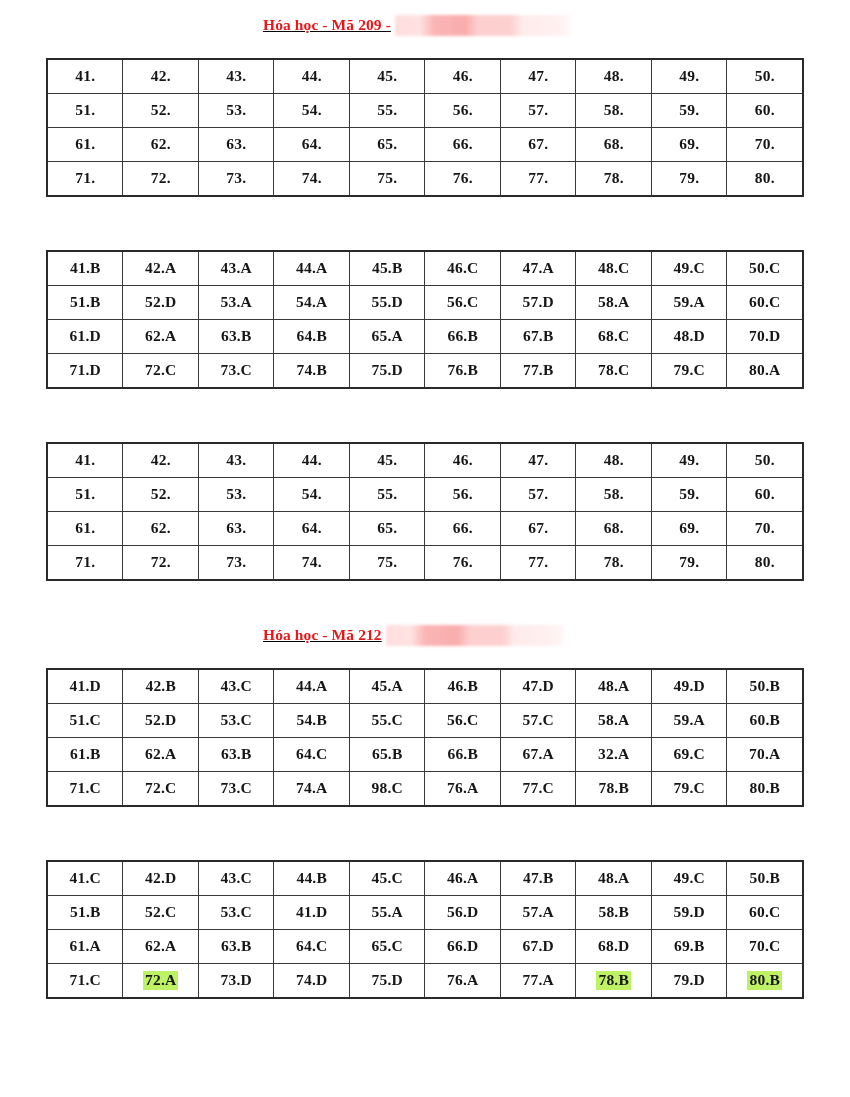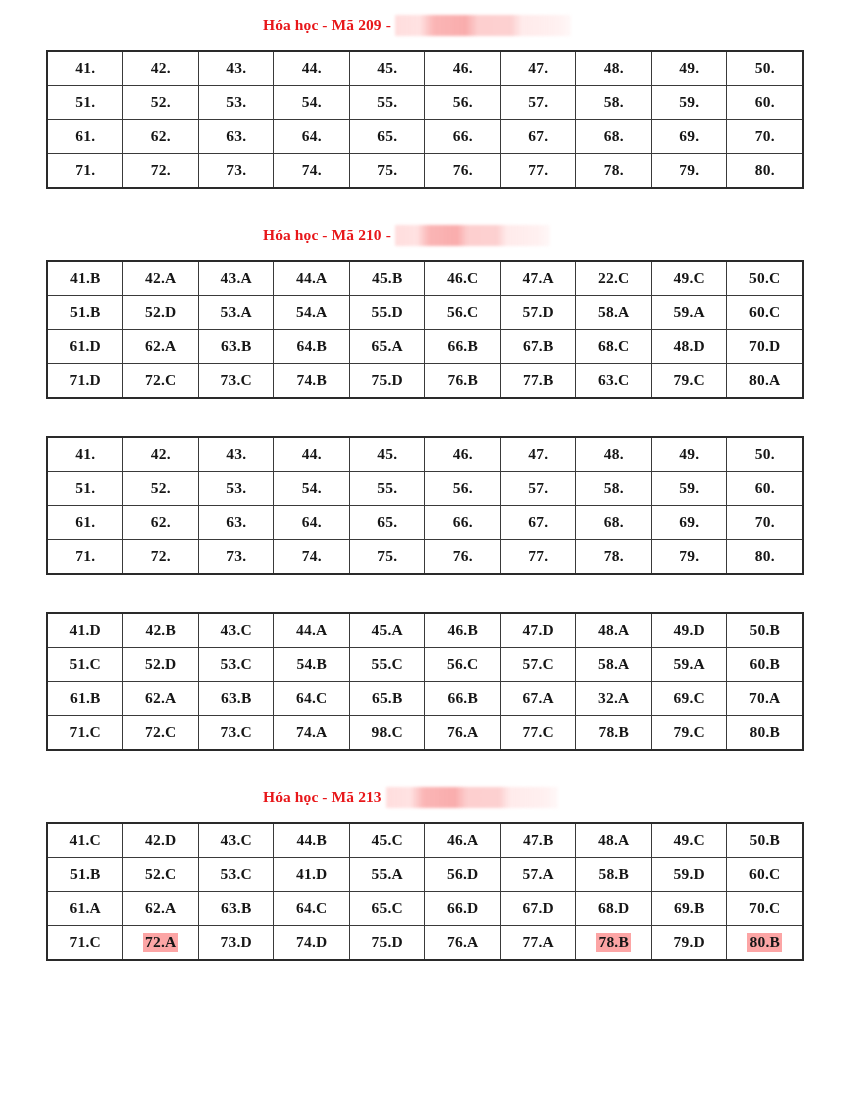--- a/index.html
+++ b/index.html
@@ -12,20 +12,21 @@
     height: 1097px;
     font-family: "Liberation Serif", "DejaVu Serif", serif;
     position: relative;
     overflow: hidden;
   }
 
   .page {
     width: 850px;
     height: 1097px;
     position: relative;
+    text-decoration: underline;
   }
 
   .section {
     width: 850px;
   }
 
   .section-header {
     display: flex;
     align-items: center;
     justify-content: flex-start;
@@ -62,21 +63,21 @@
   }
   .redaction.w1 { width: 176px; }
   .redaction.w2 { width: 155px; }
   .redaction.w3 { width: 163px; }
   .redaction.w4 { width: 178px; }
   .redaction.w5 { width: 172px; }
 
   .ans-table {
     border-collapse: collapse;
     table-layout: fixed;
-    margin: 8px auto;
+    margin: 16px auto;
     width: 758px;
     border: 2.2px solid #2a2a2a;
   }
   .ans-table td {
     border: 1.4px solid #3a3a3a;
     height: 33px;
     text-align: center;
     vertical-align: middle;
     font-size: 15.5px;
     font-weight: bold;
@@ -85,21 +86,21 @@
     padding: 0;
     width: 10%;
     letter-spacing: 0.2px;
   }
   .ans-table td .cellval {
     display: inline-block;
     padding: 1px 2px;
     line-height: 1.05;
   }
   .ans-table td .cellval.hl {
-    background: #fca5a5;
+    background: #bef264;
   }
 
   .gap-a { height: 21px; }
   .gap-top { height: 8px; }
 </style>
 </head>
 <body>
 
 <div class="page">
   <div class="gap-top"></div>
@@ -157,35 +158,31 @@
               <td><span class="cellval">77.</span></td>
               <td><span class="cellval">78.</span></td>
               <td><span class="cellval">79.</span></td>
               <td><span class="cellval">80.</span></td>
             </tr>
           </tbody>
         </table>
         <div class="gap-a"></div>
       </div>
       <div class="section">
-        <div class="section-header">
-          <span class="section-title">Hóa học - Mã 210 -</span>
-          <span class="redaction w2"></span>
-        </div>
         <table class="ans-table">
           <tbody>
             <tr>
               <td><span class="cellval">41.B</span></td>
               <td><span class="cellval">42.A</span></td>
               <td><span class="cellval">43.A</span></td>
               <td><span class="cellval">44.A</span></td>
               <td><span class="cellval">45.B</span></td>
               <td><span class="cellval">46.C</span></td>
               <td><span class="cellval">47.A</span></td>
-              <td><span class="cellval">22.C</span></td>
+              <td><span class="cellval">48.C</span></td>
               <td><span class="cellval">49.C</span></td>
               <td><span class="cellval">50.C</span></td>
             </tr>
             <tr>
               <td><span class="cellval">51.B</span></td>
               <td><span class="cellval">52.D</span></td>
               <td><span class="cellval">53.A</span></td>
               <td><span class="cellval">54.A</span></td>
               <td><span class="cellval">55.D</span></td>
               <td><span class="cellval">56.C</span></td>
@@ -207,21 +204,21 @@
               <td><span class="cellval">70.D</span></td>
             </tr>
             <tr>
               <td><span class="cellval">71.D</span></td>
               <td><span class="cellval">72.C</span></td>
               <td><span class="cellval">73.C</span></td>
               <td><span class="cellval">74.B</span></td>
               <td><span class="cellval">75.D</span></td>
               <td><span class="cellval">76.B</span></td>
               <td><span class="cellval">77.B</span></td>
-              <td><span class="cellval">63.C</span></td>
+              <td><span class="cellval">78.C</span></td>
               <td><span class="cellval">79.C</span></td>
               <td><span class="cellval">80.A</span></td>
             </tr>
           </tbody>
         </table>
         <div class="gap-a"></div>
       </div>
       <div class="section">
         <table class="ans-table">
           <tbody>
@@ -271,20 +268,24 @@
               <td><span class="cellval">77.</span></td>
               <td><span class="cellval">78.</span></td>
               <td><span class="cellval">79.</span></td>
               <td><span class="cellval">80.</span></td>
             </tr>
           </tbody>
         </table>
         <div class="gap-a"></div>
       </div>
       <div class="section">
+        <div class="section-header">
+          <span class="section-title">Hóa học - Mã 212</span>
+          <span class="redaction w4"></span>
+        </div>
         <table class="ans-table">
           <tbody>
             <tr>
               <td><span class="cellval">41.D</span></td>
               <td><span class="cellval">42.B</span></td>
               <td><span class="cellval">43.C</span></td>
               <td><span class="cellval">44.A</span></td>
               <td><span class="cellval">45.A</span></td>
               <td><span class="cellval">46.B</span></td>
               <td><span class="cellval">47.D</span></td>
@@ -326,24 +327,20 @@
               <td><span class="cellval">77.C</span></td>
               <td><span class="cellval">78.B</span></td>
               <td><span class="cellval">79.C</span></td>
               <td><span class="cellval">80.B</span></td>
             </tr>
           </tbody>
         </table>
         <div class="gap-a"></div>
       </div>
       <div class="section">
-        <div class="section-header">
-          <span class="section-title">Hóa học - Mã 213</span>
-          <span class="redaction w5"></span>
-        </div>
         <table class="ans-table">
           <tbody>
             <tr>
               <td><span class="cellval">41.C</span></td>
               <td><span class="cellval">42.D</span></td>
               <td><span class="cellval">43.C</span></td>
               <td><span class="cellval">44.B</span></td>
               <td><span class="cellval">45.C</span></td>
               <td><span class="cellval">46.A</span></td>
               <td><span class="cellval">47.B</span></td>

